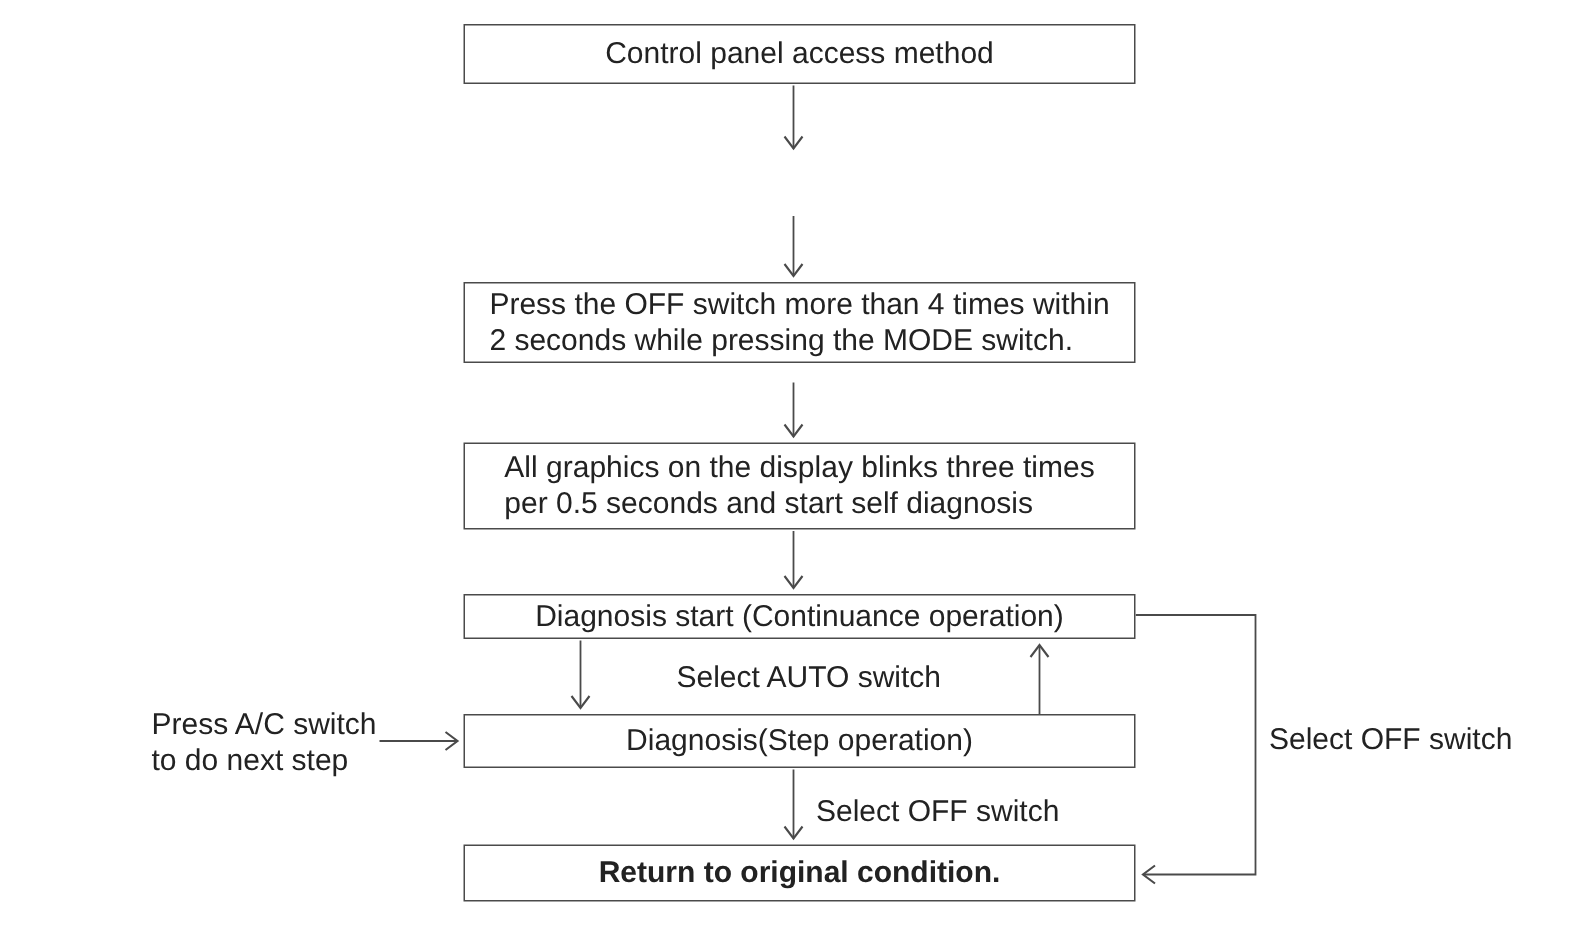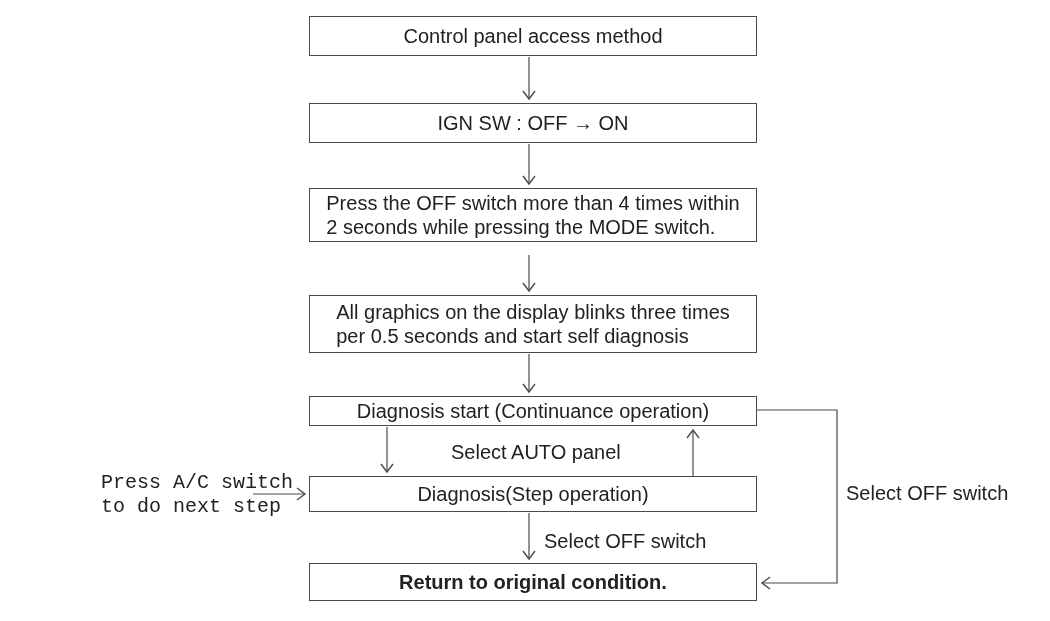--- a/index.html
+++ b/index.html
@@ -60,21 +60,21 @@
   .edge-label {
     position: absolute;
     font-size: 20px;
     line-height: 24px;
     white-space: pre-line;
     color: var(--text, #222222);
   }
   .lbl-select-auto      { left: 435px; top: 440px; }
   .lbl-select-off-mid   { left: 528px; top: 529px; }
   .lbl-select-off-right { left: 830px; top: 481px; }
-  .lbl-side-note        { left: 85px;  top: 471px; font-family: Liberation Mono, monospace; }
+  .lbl-side-note        { left: 85px;  top: 471px; }
 </style>
 </head>
 <body>
 
 <div class="canvas">
 
   <svg class="connectors" width="1050" height="621" viewBox="0 0 1050 621" xmlns="http://www.w3.org/2000/svg">
     <defs>
       <marker id="ah" markerUnits="userSpaceOnUse" markerWidth="16" markerHeight="16" refX="13" refY="8" orient="auto">
         <path d="M5 2 L13 8 L5 14"></path>
@@ -88,23 +88,20 @@
     <path d="M677 511 V 430" marker-end="url(#ah)"></path>
     <path d="M513 513 V 559" marker-end="url(#ah)"></path>
     <path d="M237 494 H 289" marker-end="url(#ah)"></path>
     <path d="M741 410 H 821 V 583 H 746" marker-end="url(#ah)"></path>
   </svg>
 
   <div class="node n1">
     <span class="node-text">Control panel access method</span>
   </div>
 
-  <div class="node n2">
-    <span class="node-text">IGN SW : OFF → ON</span>
-  </div>
 
   <div class="node n3">
     <span class="node-text">Press the OFF switch more than 4 times within
 2 seconds while pressing the MODE switch.</span>
   </div>
 
   <div class="node n4">
     <span class="node-text">All graphics on the display blinks three times
 per 0.5 seconds and start self diagnosis</span>
   </div>
@@ -114,21 +111,21 @@
   </div>
 
   <div class="node n5">
     <span class="node-text">Diagnosis start (Continuance operation)</span>
   </div>
 
   <div class="node n7">
     <span class="node-text">Return to original condition.</span>
   </div>
 
-  <div class="edge-label lbl-select-auto">Select AUTO panel</div>
+  <div class="edge-label lbl-select-auto">Select AUTO switch</div>
 
   <div class="edge-label lbl-select-off-mid">Select OFF switch</div>
 
   <div class="edge-label lbl-select-off-right">Select OFF switch</div>
 
   <div class="edge-label lbl-side-note">Press A/C switch
 to do next step</div>
 
 </div>
 

